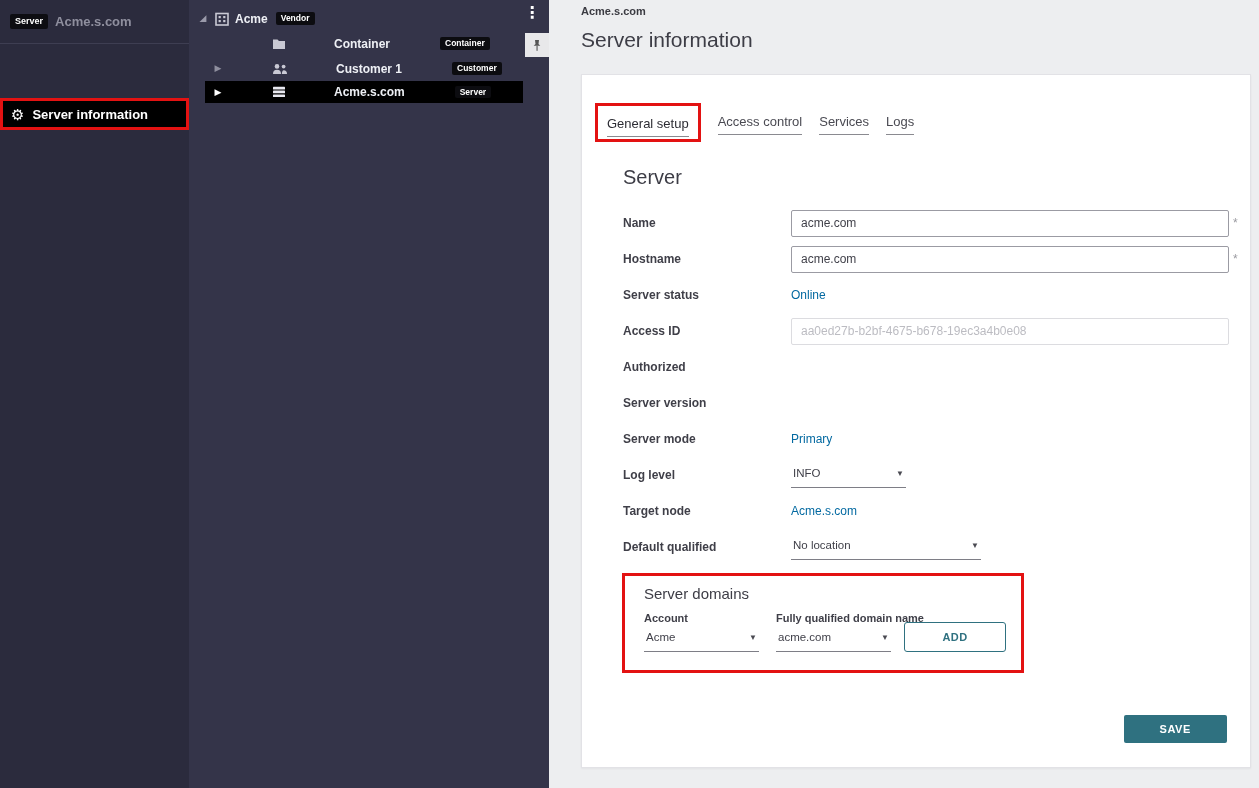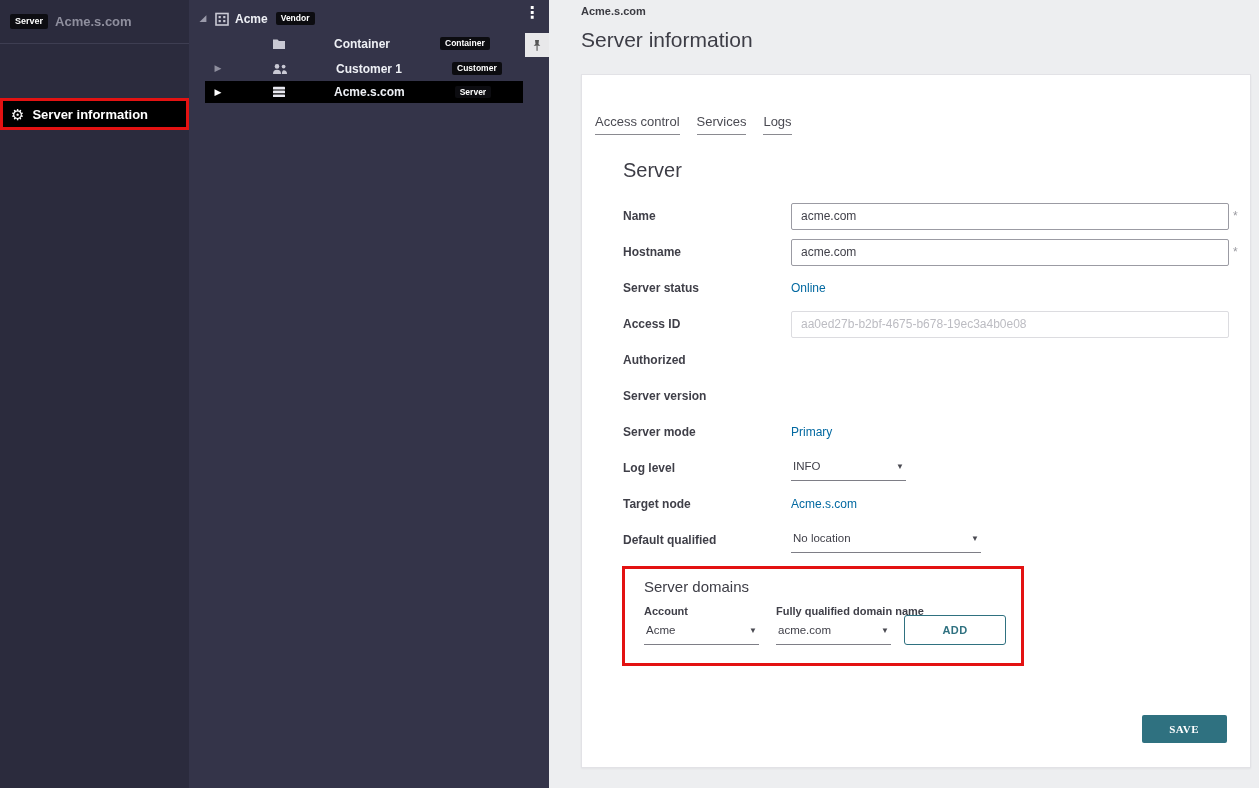--- a/index.html
+++ b/index.html
@@ -61,21 +61,21 @@
   .domains-box { border: 3px solid var(--red); width: 402px; margin: 8px 0 0 27px; padding: 9px 4px 18px 19px; }
   .domains-title { font-size: 15px; color: #3d3d46; }
   .domains-row { display: flex; align-items: flex-end; margin-top: 10px; }
   .dcol { width: 115px; display: flex; flex-direction: column; flex-shrink: 0; }
   .dcol + .dcol { margin-left: 17px; }
   .dlabel { font-size: 11px; font-weight: bold; color: #3f3f48; margin-bottom: 2px; white-space: nowrap; }
   .dcol.center .dlabel { text-align: left; }
   .add-btn { margin-left: 13px; width: 102px; height: 30px; background: #fff; border: 1px solid var(--teal); border-radius: 3px; color: var(--teal); font-size: 11px; font-weight: bold; letter-spacing: .4px; font-family: inherit; cursor: pointer; }
 
   .save-row { margin-top: auto; display: flex; justify-content: flex-end; padding-right: 11px; }
-  .save-btn { width: 85px; height: 28px; background: var(--teal); color: #fff; border: none; border-radius: 2px; font-size: 11px; font-weight: bold; letter-spacing: .5px; font-family: Liberation Serif, serif; cursor: pointer; }
+  .save-btn { width: 103px; height: 28px; background: var(--teal); color: #fff; border: none; border-radius: 2px; font-size: 11px; font-weight: bold; letter-spacing: .5px; font-family: Liberation Sans, sans-serif; cursor: pointer; }
 </style>
 </head>
 <body>
 
 <div class="sidebar">
   <div class="sidebar-header">
     <span class="badge">Server</span>
     <span class="sidebar-title">Acme.s.com</span>
   </div>
   <div class="nav-item">
@@ -149,20 +149,23 @@
   </div>
 </div>
 
 <div class="main">
   <div class="breadcrumb">Acme.s.com</div>
   <div class="page-title">Server information</div>
 
   <div class="card">
 
     <div class="tabs">
+      <span class="tab-annotation">
+        <span class="tab active">General setup</span>
+      </span>
       <span class="tab plain">Access control</span>
       <span class="tab plain">Services</span>
       <span class="tab plain">Logs</span>
     </div>
 
     <div class="form">
       <div class="form-heading">Server</div>
 
       <div class="frow">
         <span class="flabel">Name</span>

